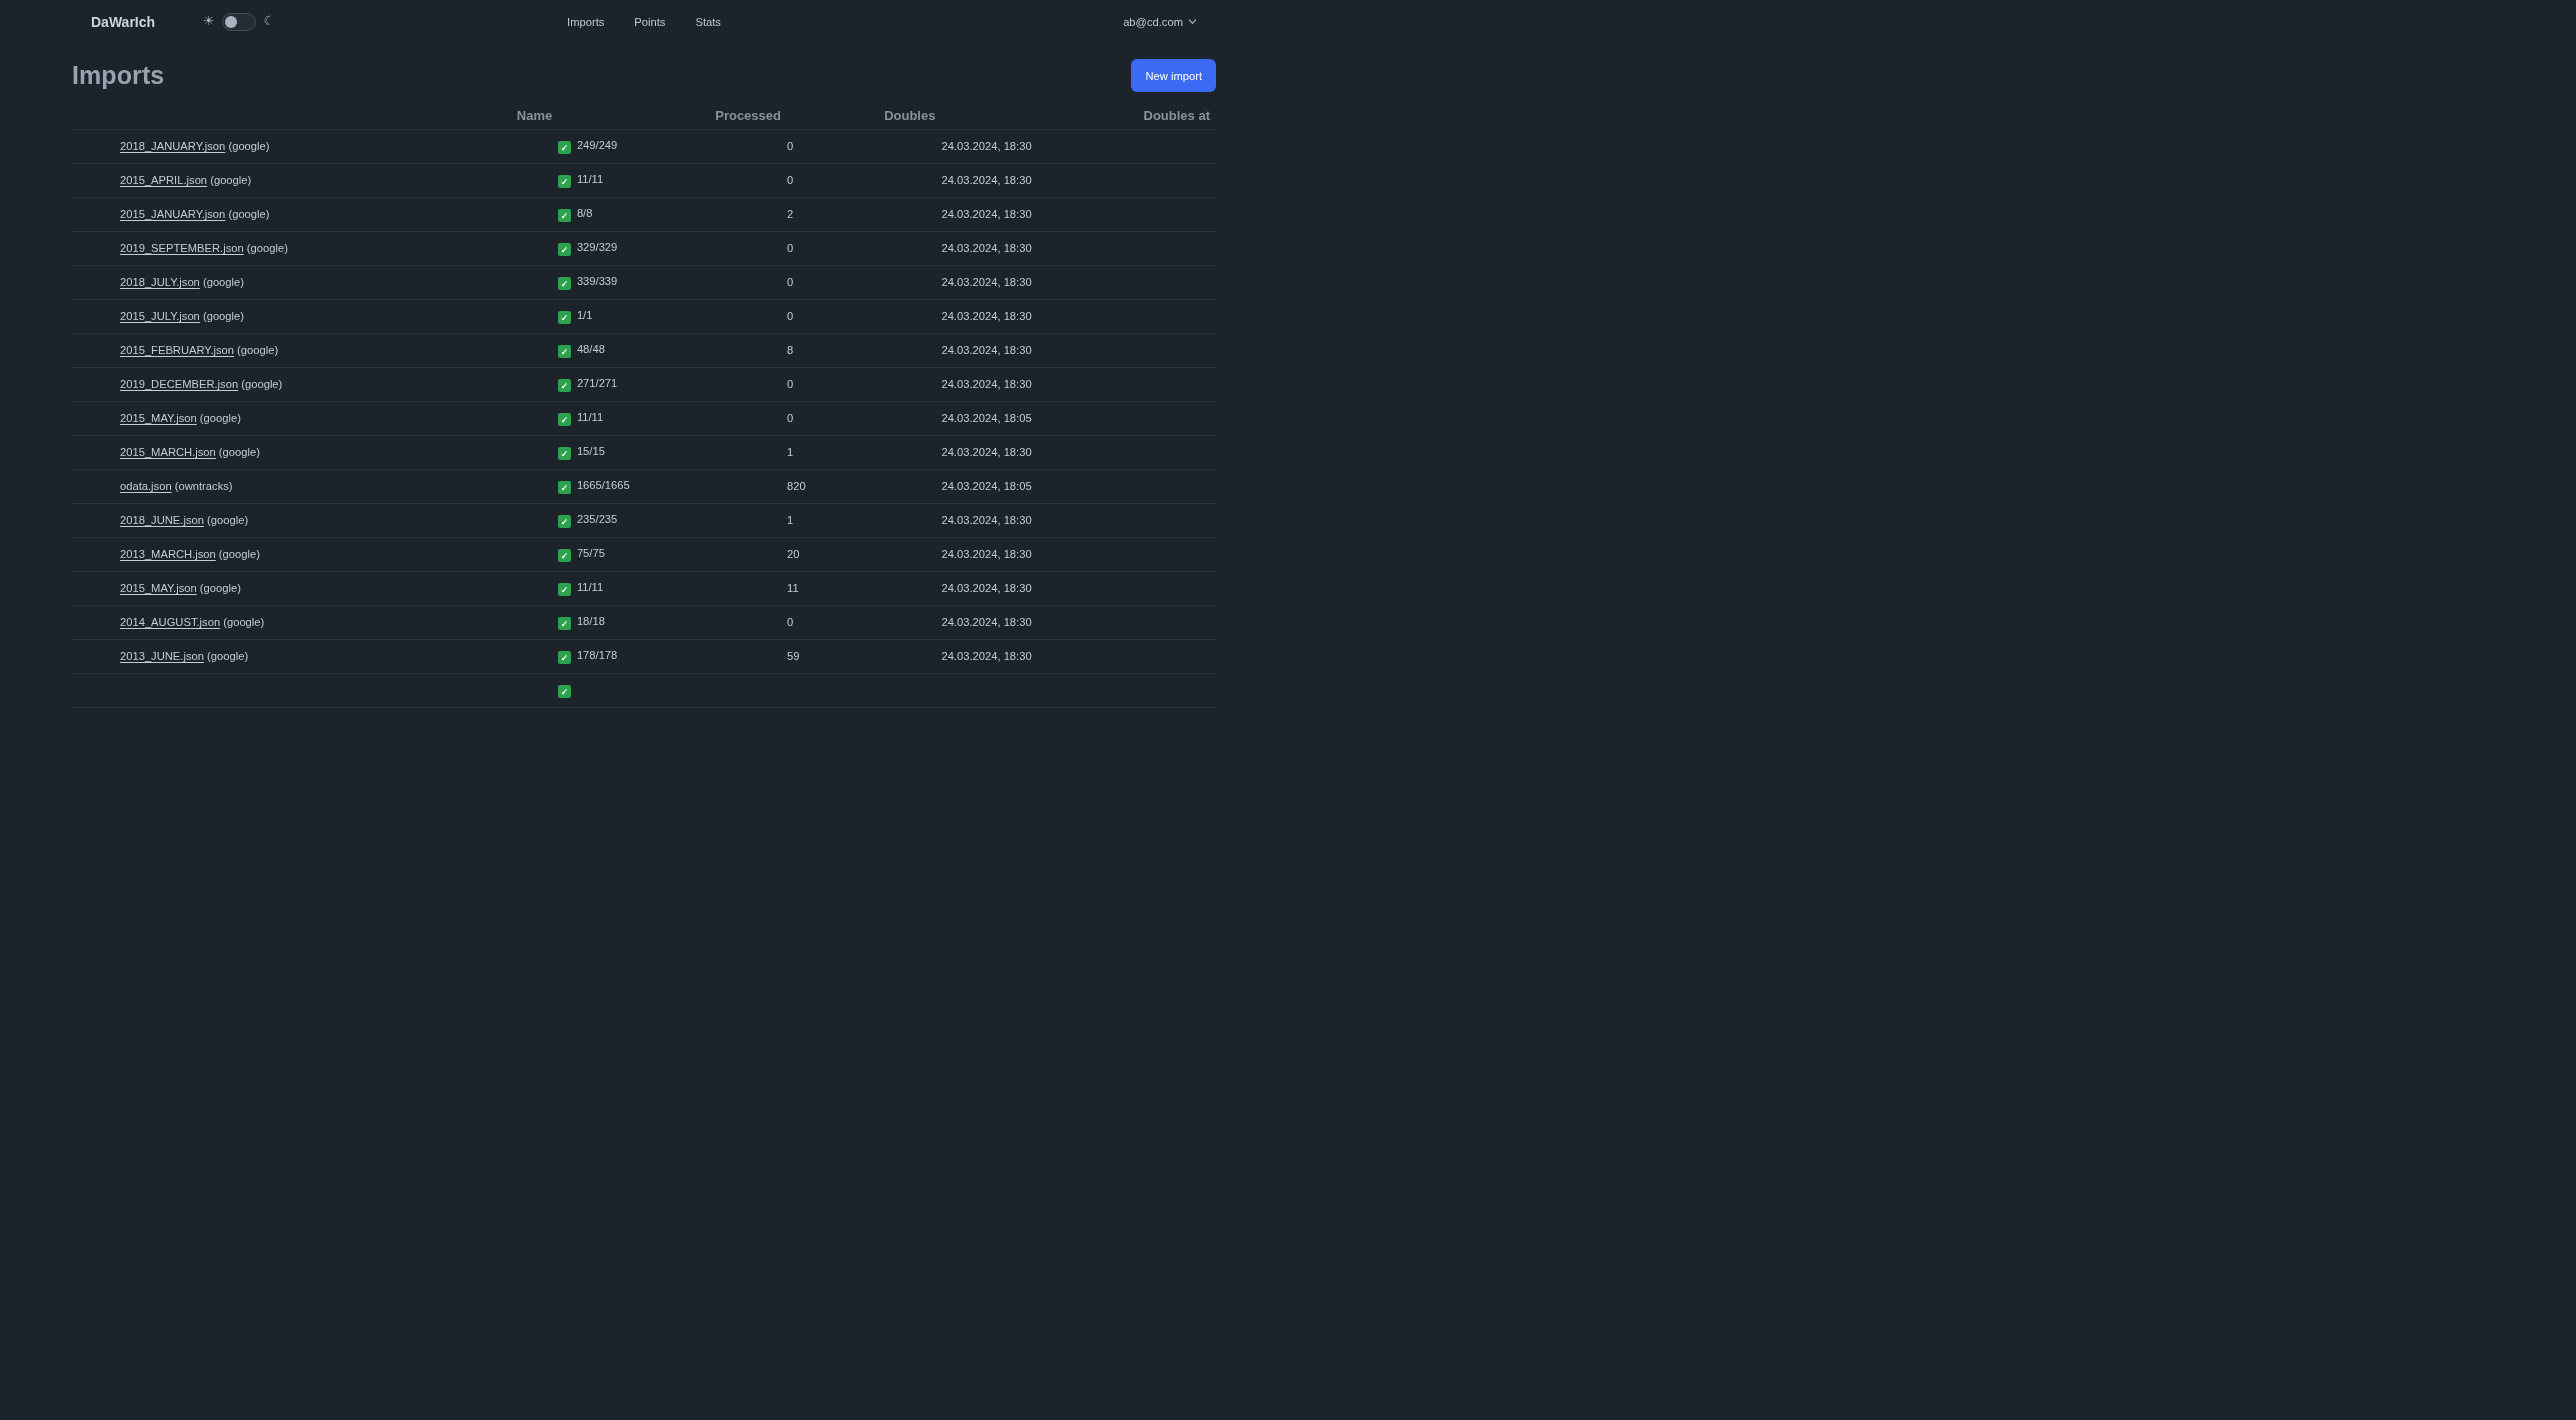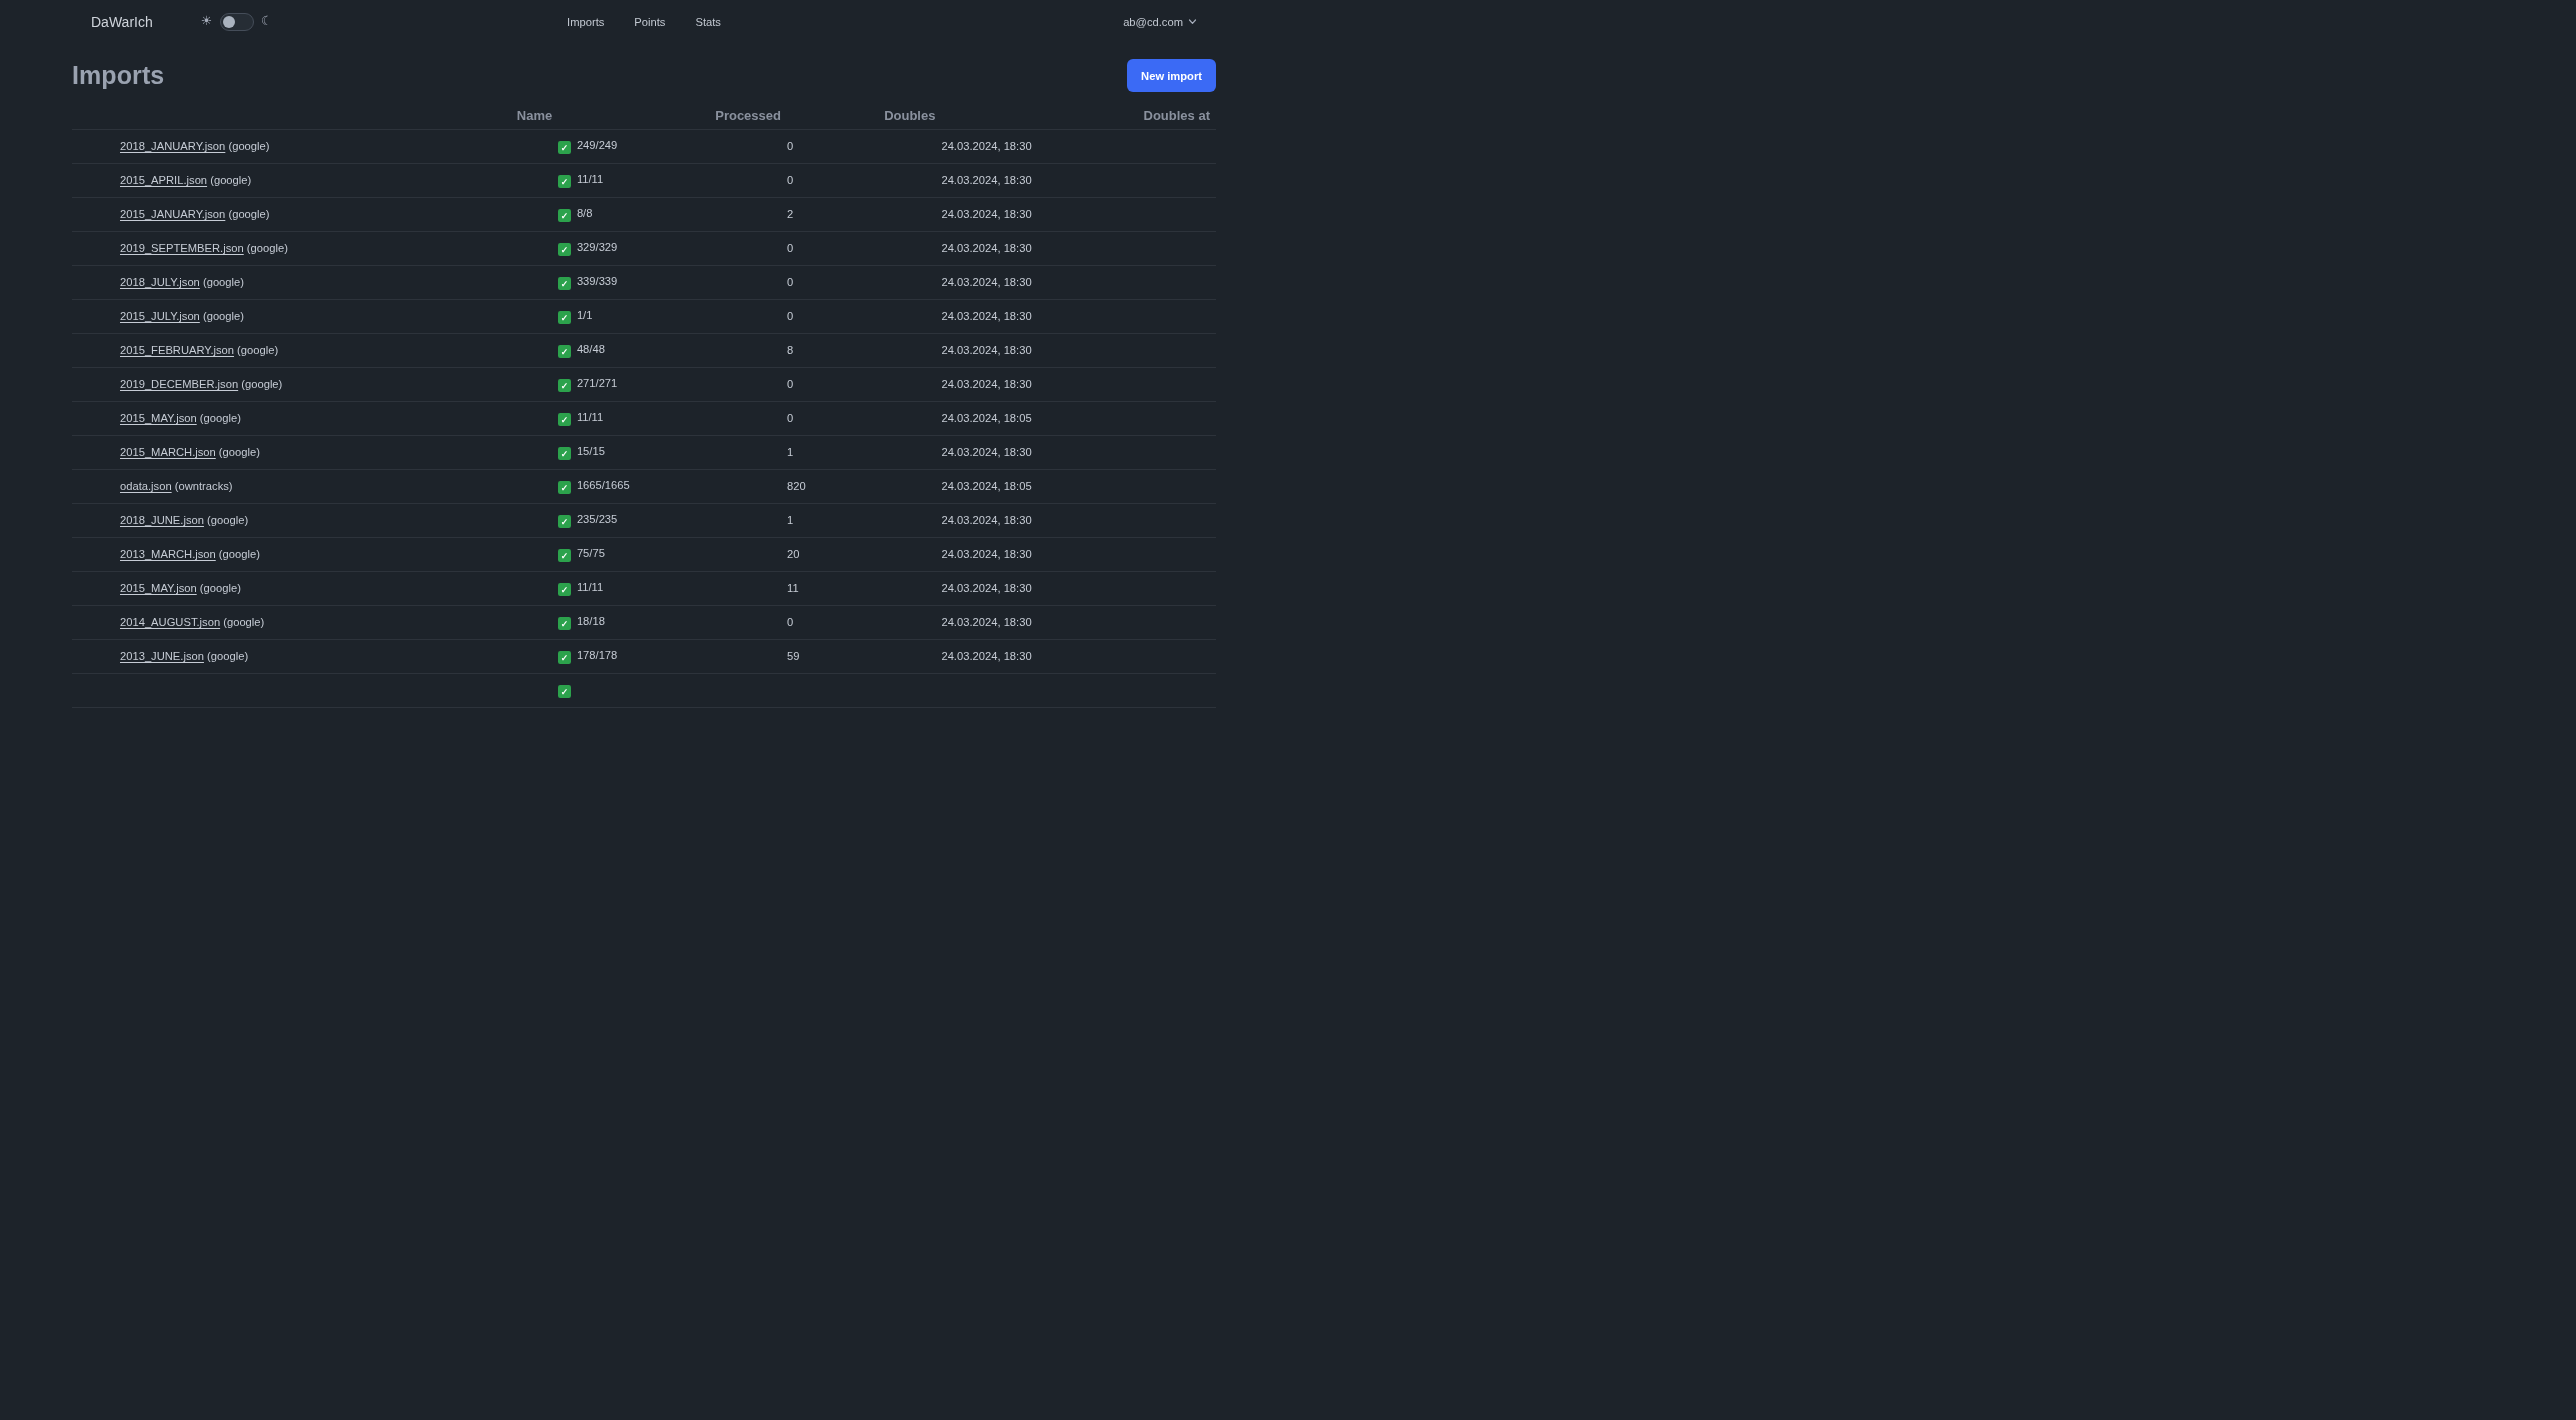--- a/index.html
+++ b/index.html
@@ -20,21 +20,21 @@
     font-family:"Liberation Sans", sans-serif;
     font-size:11.2px;
   }
   
   .navbar{
     position:relative;
     height:43px;
     display:flex;align-items:center;
     padding:0 91px;
   }
-  .brand{font-size:14px;font-weight:400;color:#cfd4db;cursor:pointer;}
+  .brand{font-size:14px;font-weight:700;color:#cfd4db;cursor:pointer;}
   .theme-group{display:flex;align-items:center;gap:7.5px;margin-left:48px;}
   .glyph-icon{font-size:12.7px;color:#a6adbb;line-height:1;}
   .toggle{
     position:relative;width:34px;height:18px;border-radius:9px;
     background:#262d35;border:0.7px solid #454d59;cursor:pointer;
   }
   .toggle .knob{
     position:absolute;left:2.2px;top:2.2px;width:12px;height:12px;border-radius:50%;
     background:#aab3bf;
   }
@@ -45,21 +45,21 @@
   }
   .nav-link{color:#c3c9d2;cursor:pointer;}
   .user-menu{margin-left:auto;display:flex;align-items:center;gap:5px;cursor:pointer;color:#c3c9d2;}
   .chev{display:inline-block;}
   
   .main{padding:0 72px;}
   .page-head{display:flex;align-items:center;justify-content:space-between;margin-top:16.4px;}
   h1.page-title{margin:0;font-size:25px;font-weight:700;color:var(--title);letter-spacing:0.1px;}
   .btn-primary{
     height:33px;padding:8px 14px;border:none;border-radius:6px;
-    background:var(--primary);color:#fff;font-size:11.2px;font-weight:700;
+    background:var(--primary);color:#fff;font-size:11.2px;font-weight:400;
     font-family:"Liberation Sans", sans-serif;cursor:pointer;
   }
   
   table.imports{
     width:100%;margin-top:12px;border-collapse:collapse;table-layout:fixed;
   }
   col.c-name{width:42.5%;}
   col.c-proc{width:20%;}
   col.c-dbl{width:13.5%;}
   col.c-date{width:24%;}

